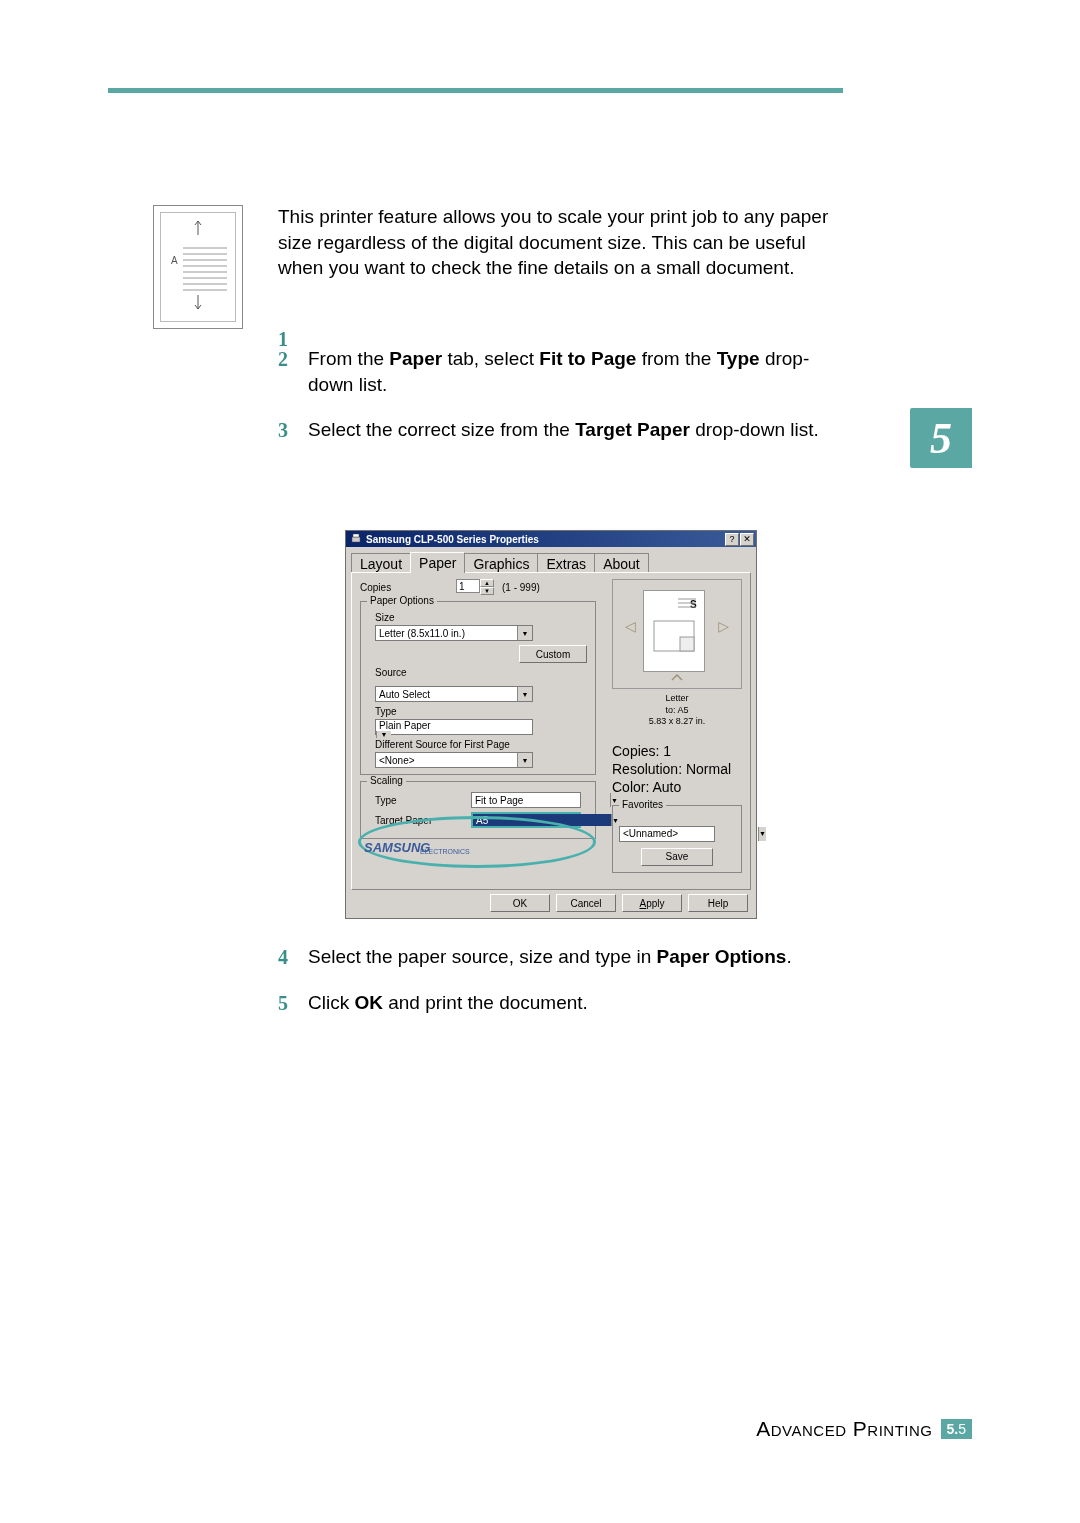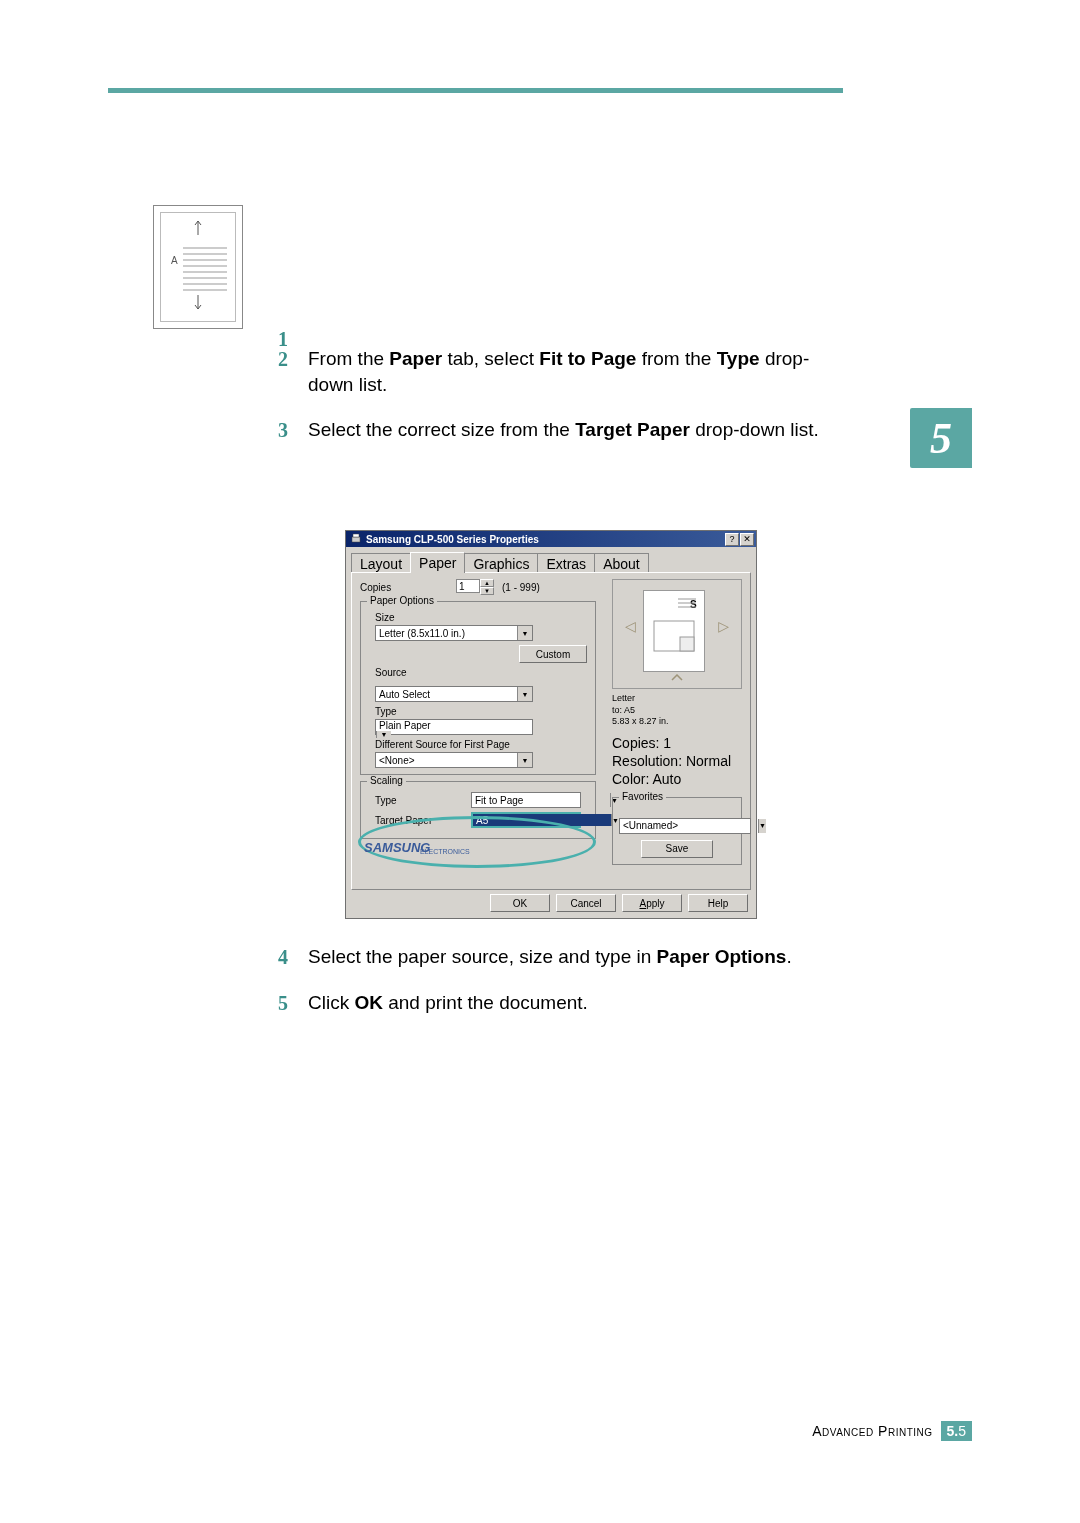--- a/index.html
+++ b/index.html
@@ -290,24 +290,24 @@
     font-size: 10px; font-weight: bold;
   }
   .preview .arrow-l, .preview .arrow-r {
     position: absolute;
     top: 38px;
     font-size: 14px; color: #9e9479;
   }
   .preview .arrow-l { left: 12px; }
   .preview .arrow-r { right: 12px; }
   .preview-caption {
-    text-align: left;
+    text-align: center;
     font-size: 9px;
     line-height: 1.3;
-    margin-bottom: 6px;
+    margin-bottom: 14px;
   }
   .info-lines { font-size: 14px; line-height: 1.3; }
   .dlg-buttons {
     position: absolute;
     bottom: 6px; left: 0; right: 0;
     display: flex;
     justify-content: flex-end;
     gap: 6px;
     padding-right: 8px;
   }
@@ -348,21 +348,21 @@
     bottom: 82px;
     right: 108px;
     display: flex;
     align-items: center;
     font-size: 14px;
   }
   .footer .section {
     font-variant: small-caps;
     letter-spacing: 0.5px;
     margin-right: 8px;
-    font-size: 14px;
+    font-size: 21px;
   }
   .footer .pgnum {
     background: #5ba7a3;
     color: #fff;
     padding: 2px 6px;
     font-weight: bold;
   }
   .footer .pgnum .sub { font-weight: normal; }
 </style>
 </head>
@@ -393,20 +393,21 @@
       </div>
       <div class="illus-arrow-down">
         <svg width="10" height="18">
             <line x1="5" y1="2" x2="5" y2="16" stroke="#555" stroke-width="1"></line>
             <polyline points="2,12 5,16 8,12" fill="none" stroke="#555" stroke-width="1"></polyline>
           </svg>
       </div>
     </div>
   </div>
 
+  <div class="intro">This printer feature allows you to scale your print job to any paper size regardless of the digital document size. This can be useful when you want to check the fine details on a small document.</div>
 
   <div class="chapter-tab">5</div>
 
   <div class="steps">
     <div class="step">
       <span class="step-num">1</span>
     </div>
     <div class="step">
       <span class="step-num">2</span>
       <span>From the </span><b>Paper</b><span> tab, select </span><b>Fit to Page</b><span> from the </span><b>Type</b><span> drop-down list.</span>
@@ -526,21 +527,21 @@
             <div>to: A5</div>
             <div>5.83 x 8.27 in.</div>
           </div>
           <div class="info-lines">
             <div>Copies: 1</div>
             <div>Resolution: Normal</div>
             <div>Color: Auto</div>
           </div>
           <div class="grp" style="margin-top:8px; padding:20px 6px 6px 6px;">
             <span class="grp-title">Favorites</span>
-            <div class="dd" style="width:132px;">
+            <div class="dd" style="width:96px;">
               <input value="&lt;Unnamed&gt;" style="">
               <div class="ddbtn">▼</div>
             </div>
             <div style="text-align:center; margin-top:6px;">
               <span class="btn" style="width:72px;">Save</span>
             </div>
           </div>
         </div>
 
         <div class="scaling-highlight"></div>

